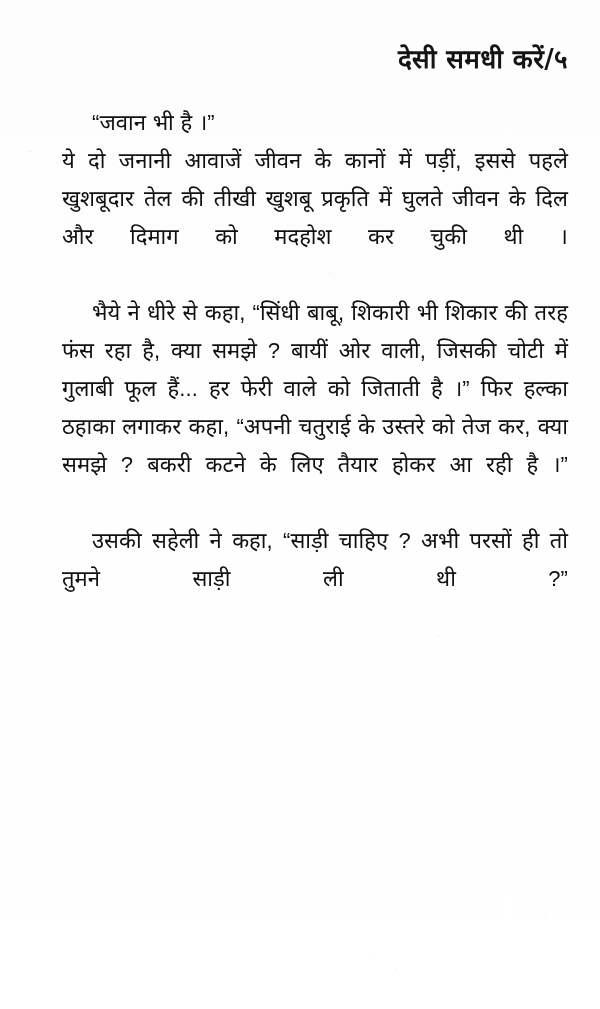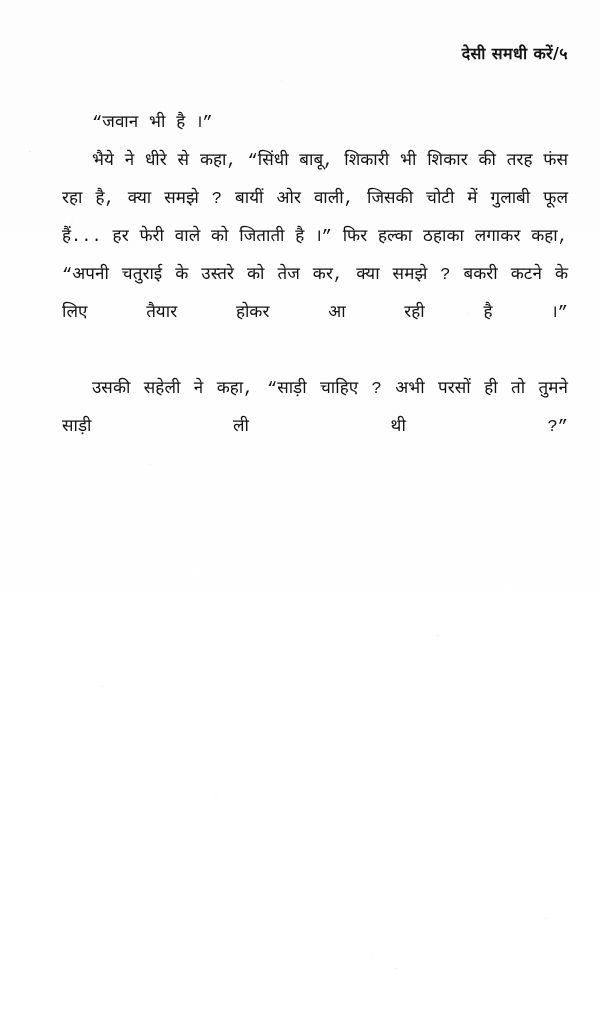--- a/index.html
+++ b/index.html
@@ -47,38 +47,38 @@
       radial-gradient(circle at 66% 96%, rgba(90,90,90,0.16) 0 0.5px, rgba(0,0,0,0) 1px);
   }
 
   .running-header {
     position: absolute;
     top: 44px;
     left: 60px;
     right: 32px;
     text-align: right;
     font-family: "DejaVu Sans", sans-serif;
-    font-size: 16px;
+    font-size: 26px;
     font-weight: 700;
     color: #141414;
     letter-spacing: 0.4px;
     line-height: 1.2;
   }
 
   .body-block {
     position: absolute;
     top: 104px;
     left: 62px;
     width: 506px;
   }
 
   p.para {
     margin: 0 0 0 0;
-    font-family: Liberation Mono, monospace;
-    font-size: 17px;
+    font-family: Liberation Sans, sans-serif;
+    font-size: 22px;
     line-height: 38px;
     color: #101010;
     text-align: justify;
     text-justify: inter-word;
     word-spacing: 0.5px;
     letter-spacing: 0.05px;
     -webkit-font-smoothing: antialiased;
   }
 
   p.para.indent {
@@ -106,18 +106,19 @@
 
 <div class="page">
 
   <div class="speckle"></div>
 
   <div class="running-header ink">देसी समधी करें/५</div>
 
   <div class="body-block">
 
     <p class="para indent short ink">“जवान भी है ।”</p>
+    <p class="para noindent ink">ये दो जनानी आवाजें जीवन के कानों में पड़ीं, इससे पहले खुशबूदार तेल की तीखी खुशबू प्रकृति में घुलते जीवन के दिल और दिमाग को मदहोश कर चुकी थी ।</p>
     <p class="para indent ink">भैये ने धीरे से कहा, “सिंधी बाबू, शिकारी भी शिकार की तरह फंस रहा है, क्या समझे ? बायीं ओर वाली, जिसकी चोटी में गुलाबी फूल हैं... हर फेरी वाले को जिताती है ।” फिर हल्का ठहाका लगाकर कहा, “अपनी चतुराई के उस्तरे को तेज कर, क्या समझे ? बकरी कटने के लिए तैयार होकर आ रही है ।”</p>
     <p class="para indent ink">उसकी सहेली ने कहा, “साड़ी चाहिए ? अभी परसों ही तो तुमने साड़ी ली थी ?”</p>
 
   </div>
 
 </div>
 
 </body></html>

